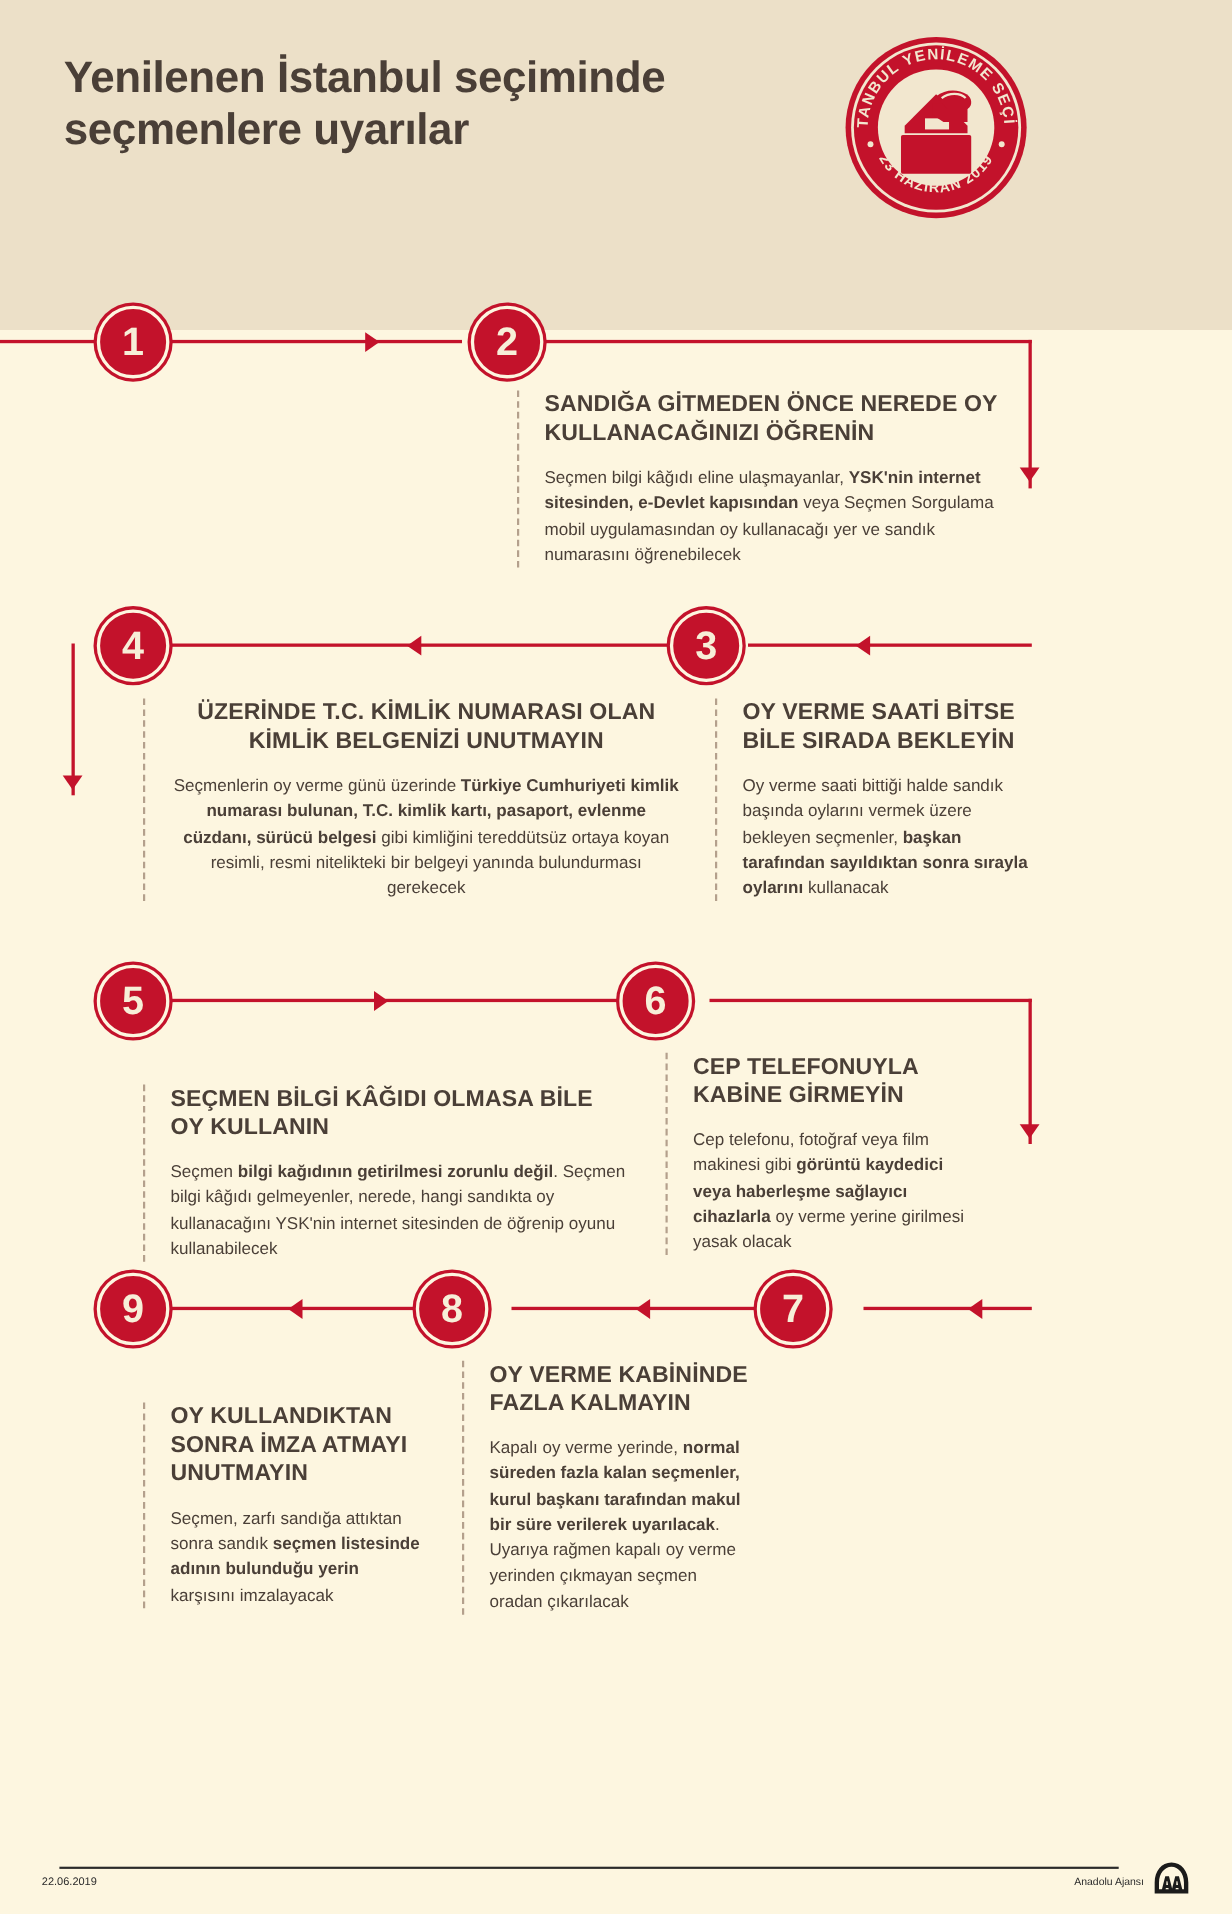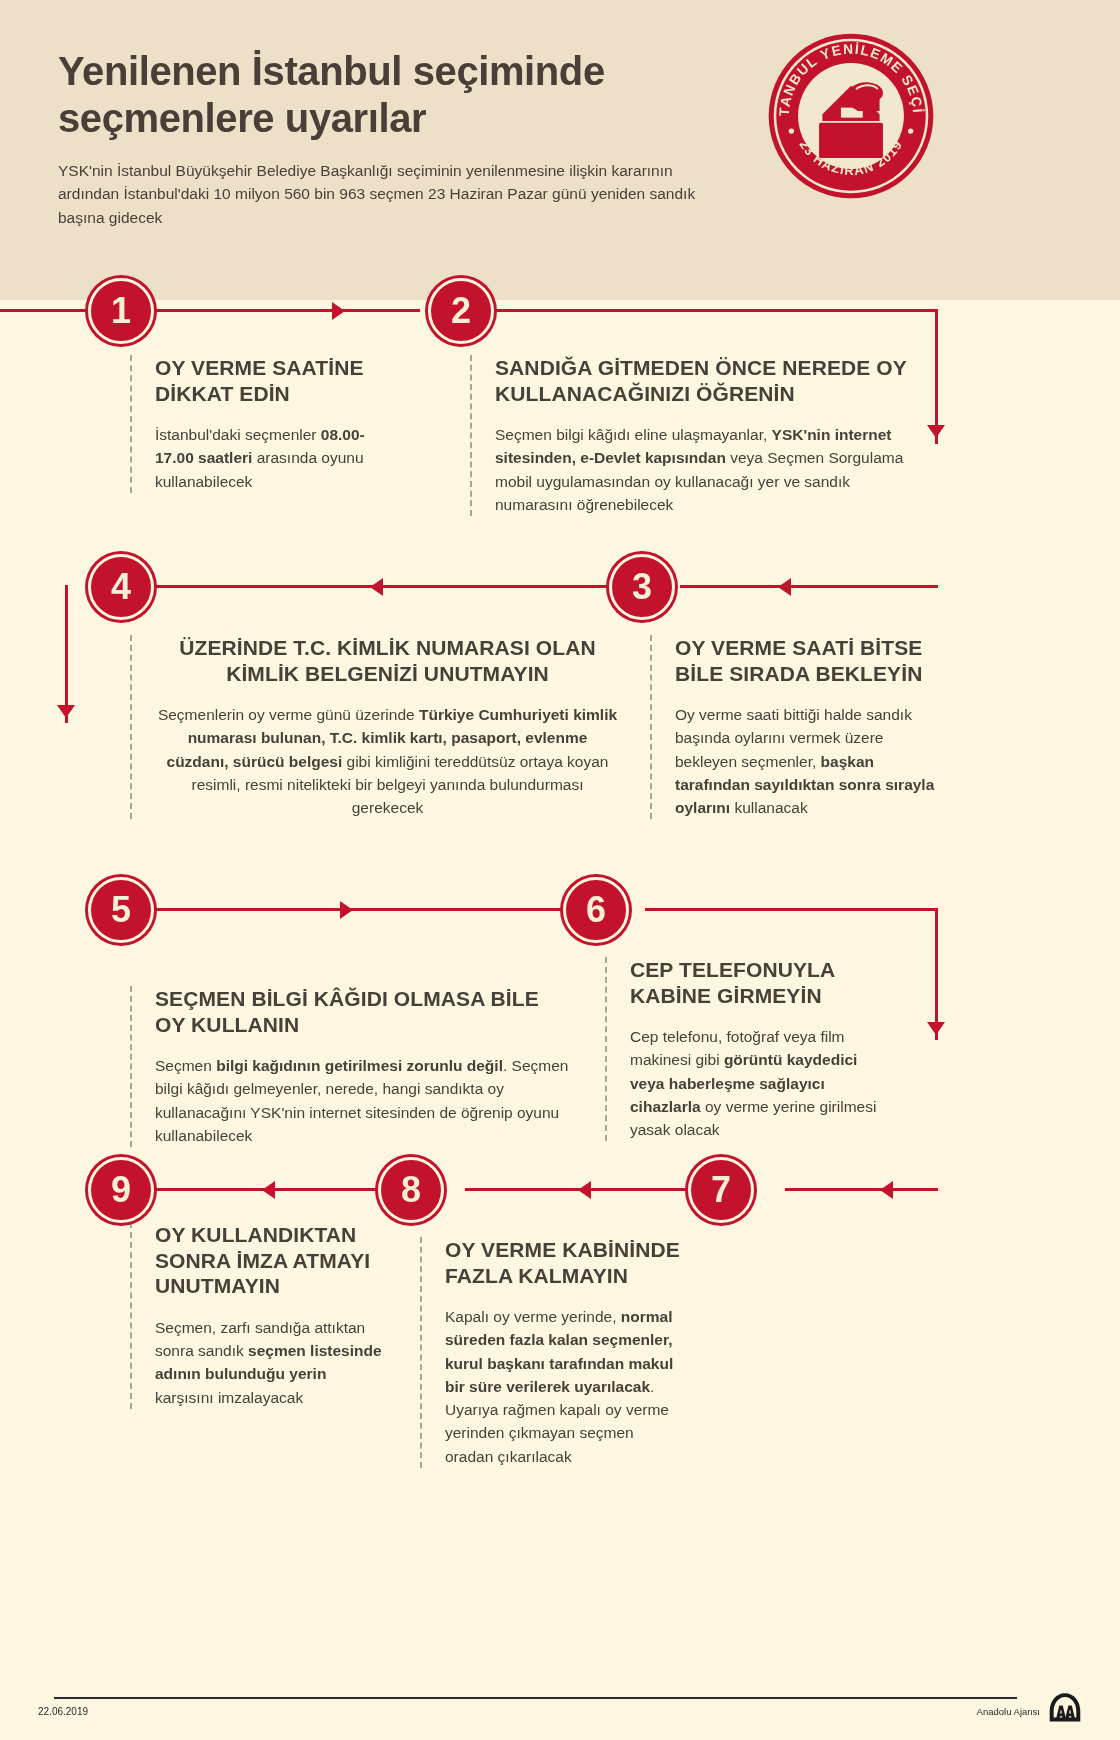--- a/index.html
+++ b/index.html
@@ -154,21 +154,20 @@
   }
 </style>
 </head>
 <body>
 
 <div class="page">
 
   <div class="header">
     <div class="header-inner">
       <div class="title">Yenilenen İstanbul seçiminde seçmenlere uyarılar</div>
-      <div class="subtitle">YSK'nin İstanbul Büyükşehir Belediye Başkanlığı seçiminin yenilenmesine ilişkin kararının ardından İstanbul'daki 10 milyon 560 bin 963 seçmen 23 Haziran Pazar günü yeniden sandık başına gidecek</div>
     </div>
 
     <div class="badge">
       <svg viewBox="0 0 200 200" xmlns="http://www.w3.org/2000/svg">
         <defs>
           <path id="arcTop" d="M 26,100 A 74,74 0 0 1 174,100" fill="none"></path>
           <path id="arcBot" d="M 30,100 A 70,70 0 0 0 170,100" fill="none"></path>
         </defs>
         <circle cx="100" cy="100" r="98" fill="#c3122b"></circle>
         <circle cx="100" cy="100" r="92" fill="#f2e7cf"></circle>
@@ -198,24 +197,20 @@
 
     <div class="connector conn-h" style="left:0px; top:9px; width:420px;"></div>
     <div class="arrow arrow-r" style="left:332px; top:1.5px;"></div>
     <div class="connector conn-h" style="left:478px; top:9px; width:460px;"></div>
     <div class="connector conn-v" style="left:935px; top:9px; height:135px;"></div>
     <div class="arrow arrow-d" style="left:927px; top:125px;"></div>
 
     <div class="num-circle" style="left:88px; top:-22px;">1</div>
     <div class="num-circle" style="left:428px; top:-22px;">2</div>
 
-    <div class="card" style="left:130px; top:55px; width:245px;">
-      <h3>OY VERME SAATİNE DİKKAT EDİN</h3>
-      <p><span>İstanbul'daki seçmenler </span><b>08.00-17.00 saatleri</b><span> arasında oyunu kullanabilecek</span></p>
-    </div>
 
     <div class="card" style="left:470px; top:55px; width:455px;">
       <h3>SANDIĞA GİTMEDEN ÖNCE NEREDE OY KULLANACAĞINIZI ÖĞRENİN</h3>
       <p><span>Seçmen bilgi kâğıdı eline ulaşmayanlar, </span><b>YSK'nin internet sitesinden, e-Devlet kapısından</b><span> veya Seçmen Sorgulama mobil uygulamasından oy kullanacağı yer ve sandık numarasını öğrenebilecek</span></p>
     </div>
 
     <div class="connector conn-h" style="left:680px; top:285px; width:258px;"></div>
     <div class="arrow arrow-l" style="left:778px; top:277.5px;"></div>
     <div class="connector conn-h" style="left:155px; top:285px; width:468px;"></div>
     <div class="arrow arrow-l" style="left:370px; top:277.5px;"></div>
@@ -258,21 +253,21 @@
     <div class="arrow arrow-l" style="left:880px; top:880.5px;"></div>
     <div class="connector conn-h" style="left:465px; top:888px; width:263px;"></div>
     <div class="arrow arrow-l" style="left:578px; top:880.5px;"></div>
     <div class="connector conn-h" style="left:155px; top:888px; width:253px;"></div>
     <div class="arrow arrow-l" style="left:262px; top:880.5px;"></div>
 
     <div class="num-circle" style="left:88px; top:857px;">9</div>
     <div class="num-circle" style="left:378px; top:857px;">8</div>
     <div class="num-circle" style="left:688px; top:857px;">7</div>
 
-    <div class="card" style="left:130px; top:922px; width:255px;">
+    <div class="card" style="left:130px; top:975px; width:255px;">
       <h3>OY KULLANDIKTAN SONRA İMZA ATMAYI UNUTMAYIN</h3>
       <p><span>Seçmen, zarfı sandığa attıktan sonra sandık </span><b>seçmen listesinde adının bulunduğu yerin</b><span> karşısını imzalayacak</span></p>
     </div>
 
     <div class="card" style="left:420px; top:937px; width:265px;">
       <h3>OY VERME KABİNİNDE FAZLA KALMAYIN</h3>
       <p><span>Kapalı oy verme yerinde, </span><b>normal süreden fazla kalan seçmenler, kurul başkanı tarafından makul bir süre verilerek uyarılacak</b><span>. Uyarıya rağmen kapalı oy verme yerinden çıkmayan seçmen oradan çıkarılacak</span></p>
     </div>
 
 

